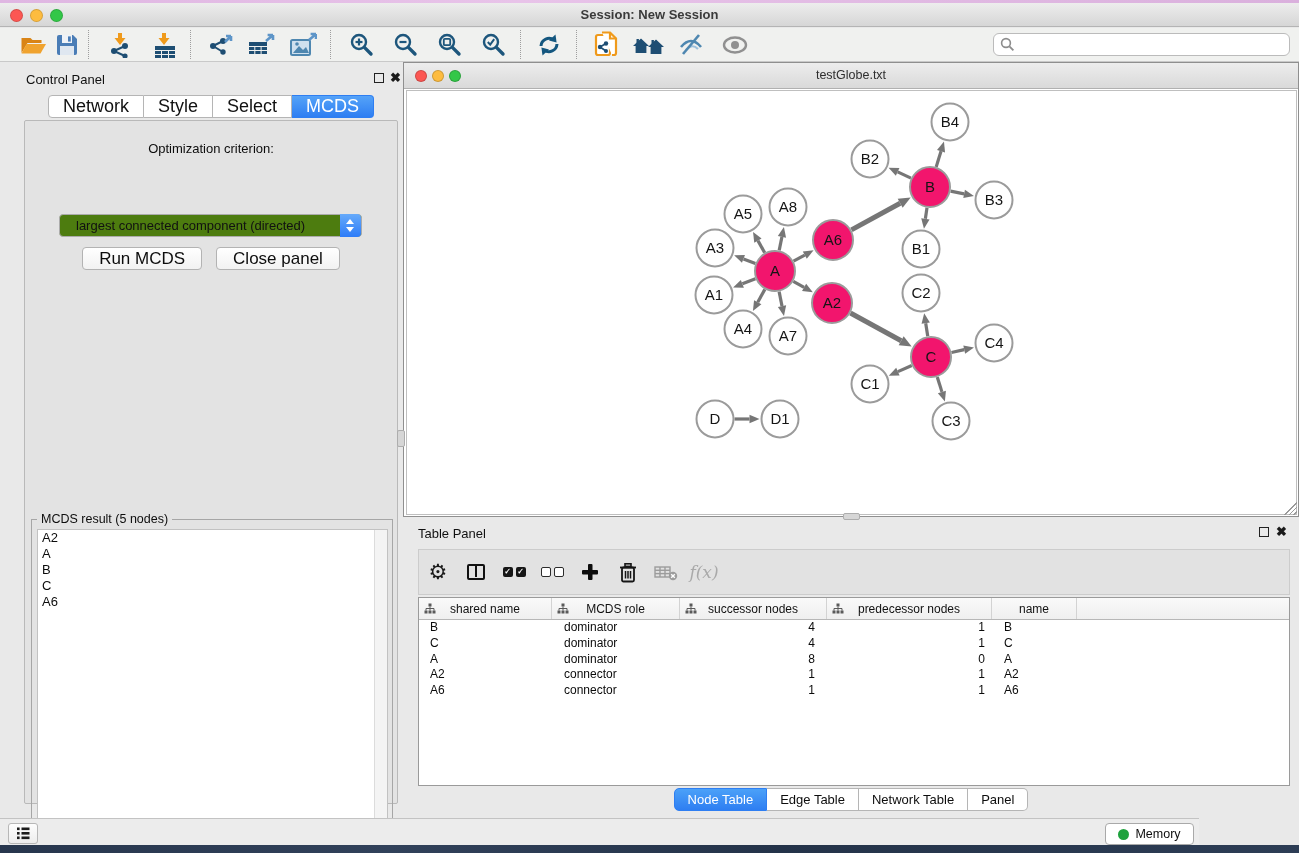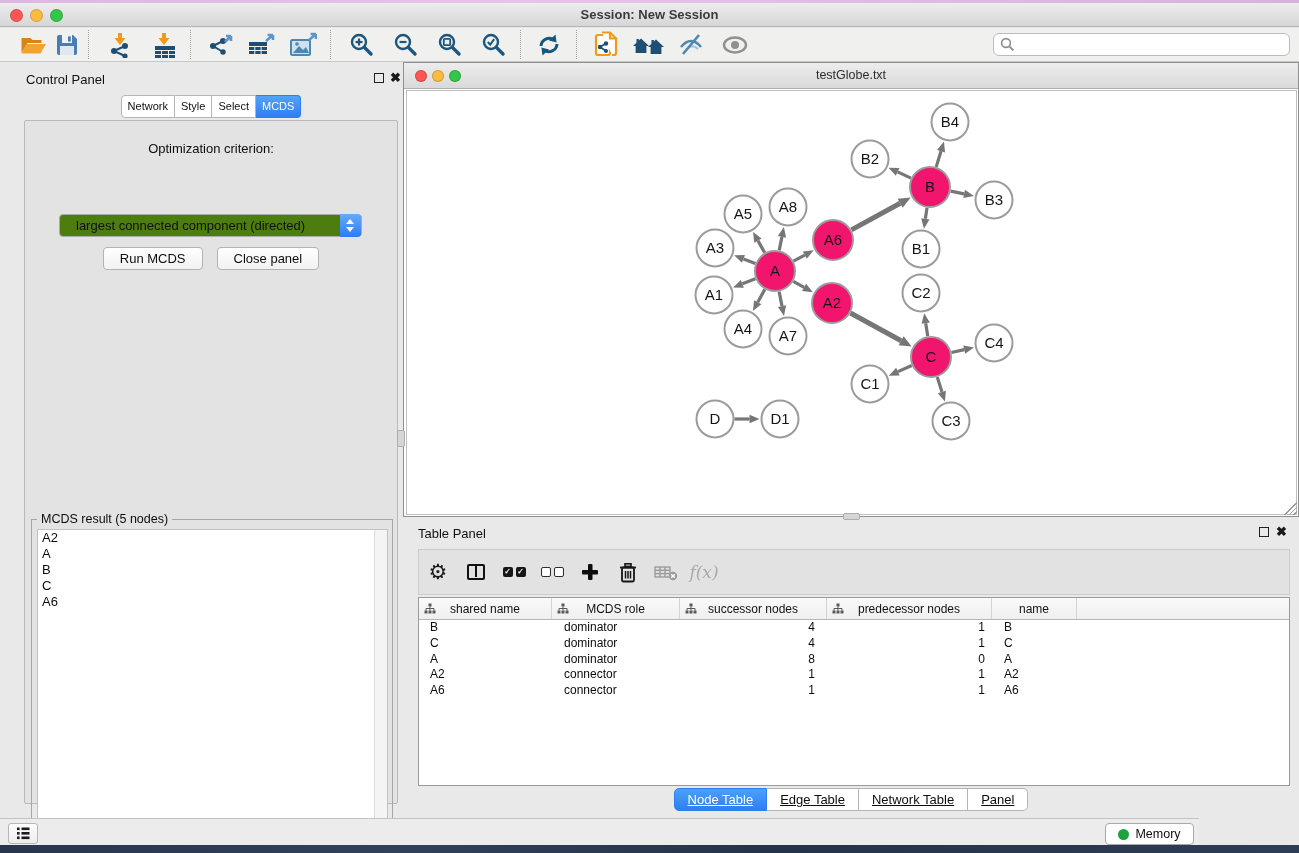--- a/index.html
+++ b/index.html
@@ -25,39 +25,39 @@
     border:1px solid #bbb; border-radius:6px; display:flex; align-items:center; padding-left:6px; }
   .searchbox input { border:none; outline:none; flex:1; font-size:12px; background:transparent; margin-left:4px; font-family:"Liberation Sans",sans-serif;}
 
   
   .control-panel { position:absolute; left:0; top:62px; width:390px; height:749px;margin-left:16px; }
   .cp-header { position:absolute; left:0; top:8px; width:100%; height:20px; }
   .panel-title { font-size:13px; color:#111; padding-left:10px; }
   .win-float { position:absolute; width:10px; height:10px; border:1.5px solid #222; top:3px; background:transparent; }
   .win-close { position:absolute; top:0px; font-size:13px; font-weight:bold; color:#1a1a1a; line-height:16px; }
   .cp-tabs { position:absolute; top:33px; left:0; width:100%; display:flex; justify-content:center; }
-  .cp-tab { height:23px; line-height:21px; padding:0 6px; background:#fff; border:1px solid #b5b5b5; border-left:none;
-    font-size:11px; color:#111; }
+  .cp-tab { height:23px; line-height:21px; padding:0 14px; background:#fff; border:1px solid #b5b5b5; border-left:none;
+    font-size:18px; color:#111; }
   .cp-tab:first-child { border-left:1px solid #b5b5b5; border-radius:4px 0 0 4px; }
   .cp-tab:last-child { border-radius:0 4px 4px 0; }
   .cp-tab.selected { background:linear-gradient(#55a3f8,#2e7ef2); color:#fff; border-color:#2e7ef2; }
   .cp-content { position:absolute; left:8px; top:58px; width:374px; height:684px;
     background:#e3e3e3; border:1px solid #b9b9b9; border-radius:2px; }
   .opt-label { text-align:center; margin-top:20px; font-size:13px; color:#0d0d0d; }
   .criterion-select { position:absolute; left:34px; top:93px; width:303px; height:23px; background:#4d7c0f;
     border:1px solid #ababab; border-radius:4px; font-size:13px; color:#111; line-height:21px; padding-left:16px; }
   .criterion-stepper { position:absolute; right:0; top:-1px; width:21px; height:23px; border-radius:0 4px 4px 0;
     background:linear-gradient(#66aafa,#2d7cf8); }
   .criterion-stepper .up { position:absolute; left:6px; top:5px; width:0; height:0;
     border-left:4.5px solid transparent; border-right:4.5px solid transparent; border-bottom:5px solid #fff; }
   .criterion-stepper .down { position:absolute; left:6px; bottom:5px; width:0; height:0;
     border-left:4.5px solid transparent; border-right:4.5px solid transparent; border-top:5px solid #fff; }
   .cp-buttons { position:absolute; top:126px; left:0; width:100%; display:flex; justify-content:center; gap:14px; }
   .btn { height:23px; background:linear-gradient(#ffffff,#f2f2f2); border:1px solid #b3b3b3; border-radius:4px;
-    font-size:13px; color:#0d0d0d; padding:0 16px; line-height:21px; }
+    font-size:17px; color:#0d0d0d; padding:0 16px; line-height:21px; }
   .result-group { position:absolute; left:6px; top:398px; width:362px; height:340px; border:1px solid #a6a6a6; }
   .result-group-title { position:absolute; top:-8px; left:5px; background:#e3e3e3; padding:0 4px; font-size:12.5px; color:#0d0d0d; }
   .result-list { position:absolute; left:5px; top:9px; width:351px; height:324px; background:#fff; border:1px solid #c2c2c2; overflow:hidden; }
   .result-scroll { position:absolute; right:0; top:0; width:13px; height:100%; background:#f4f4f4; border-left:1px solid #dcdcdc; }
   .result-item { font-size:13px; color:#0c0c0c; line-height:16px; padding-left:4px; }
 
   
   .net-window { position:absolute; left:403px; top:62px; width:896px; height:455px;
     border:1px solid #8f8f8f; background:#fff; }
   .net-titlebar { position:absolute; top:0; left:0; width:100%; height:26px;
@@ -93,21 +93,21 @@
     background:linear-gradient(#fafafa,#efefef); border-bottom:1px solid #b7b7b7; }
   .th { display:flex; align-items:center; justify-content:center; font-size:12px; color:#111;
     border-right:1px solid #d3d3d3; position:relative; gap:6px; }
   .th .tree-ic { position:absolute; left:5px; top:5px; }
   .trow { display:grid; grid-template-columns:133px 128px 147px 165px 85px 1fr; height:15.8px; font-size:12px; color:#0b0b0b; }
   .trow .c0 { padding-left:11px; } .trow .c1 { padding-left:12px; }
   .trow .c2 { text-align:right; padding-right:12px; } .trow .c3 { text-align:right; padding-right:7px; }
   .trow .c4 { padding-left:12px; }
   .bt-tabs { position:absolute; left:0; top:270px; width:100%; display:flex; justify-content:center; }
   .bt-tab { height:23px; line-height:21px; padding:0 13px; font-size:13px; color:#0d0d0d; background:#fff;
-    border:1px solid #b5b5b5; border-left:none;text-decoration:underline; }
+    border:1px solid #b5b5b5; border-left:none; }
   .bt-tab:first-child { border-left:1px solid #b5b5b5; border-radius:5px 0 0 5px; }
   .bt-tab:last-child { border-radius:0 5px 5px 0; }
   .bt-tab.selected { background:linear-gradient(#4ba1f8,#2e7ef2); color:#fff; border-color:#2e7ef2; }
 
   
   .statusbar { position:absolute; left:0; top:818px; width:1199px; height:27px; background:#ececec; border-top:1px solid #c3c3c3; }
   .sb-listbtn { position:absolute; left:8px; top:4px; width:30px; height:21px; background:linear-gradient(#fdfdfd,#ededed);
     border:1px solid #b7b7b7; border-radius:3px; display:flex; align-items:center; justify-content:center; }
   .memory-btn { position:absolute; right:5px; top:4px; width:89px; height:22px; background:#fff; border:1px solid #a9a9a9;
     border-radius:4px; display:flex; align-items:center; justify-content:center; gap:6px; font-size:12.5px; color:#0d0d0d; }

